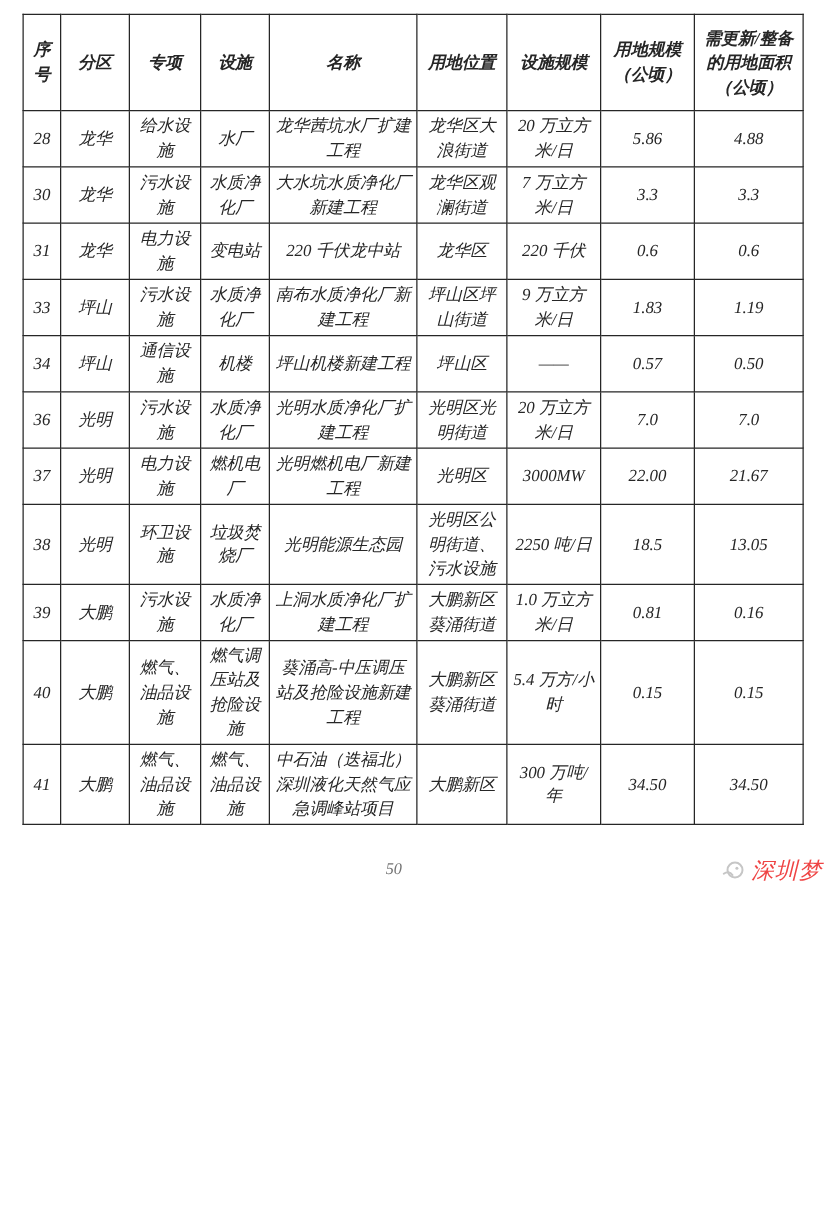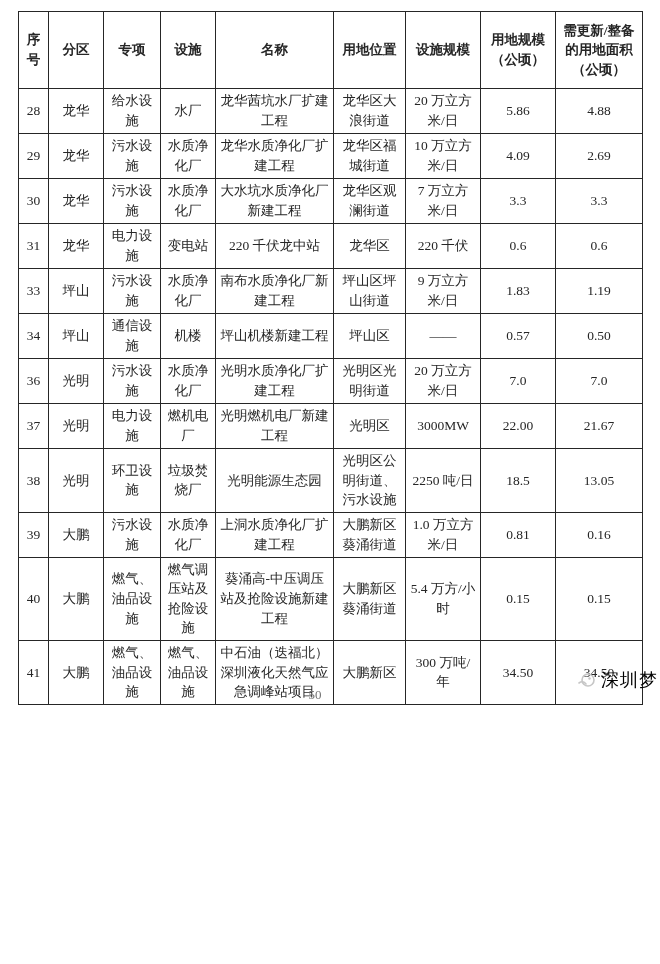--- a/index.html
+++ b/index.html
@@ -8,20 +8,21 @@
     background: #ffffff;
   }
   .doc-page {
     position: relative;
     width: 660px;
     height: 720px;
     background: #ffffff;
     font-family: "Liberation Serif", "DejaVu Serif", serif;
     color: #262626;
     overflow: hidden;
+    font-style: italic;
   }
   table.facility-table {
     position: absolute;
     left: 18px;
     top: 11px;
     width: 624px;
     border-collapse: collapse;
     table-layout: fixed;
     border: 1.5px solid #262626;
   }
@@ -48,25 +49,25 @@
     left: 0;
     right: 30px;
     bottom: 17px;
     text-align: center;
     font-size: 13px;
     color: #737373;
   }
   .watermark {
     position: absolute;
     right: 2px;
-    bottom: 28px;
+    bottom: 12px;
     display: flex;
     align-items: center;
     gap: 4px;
-    color: #000000;
+    color: #ef4444;
     font-size: 18px;
     letter-spacing: 1px;
     user-select: none;
   }
   .watermark svg {
     display: block;
   }
 </style>
 </head>
 <body>
@@ -104,31 +105,20 @@
           <td>龙华</td>
           <td>给水设施</td>
           <td>水厂</td>
           <td>龙华茜坑水厂扩建工程</td>
           <td>龙华区大浪街道</td>
           <td>20 万立方米/日</td>
           <td>5.86</td>
           <td>4.88</td>
         </tr>
         <tr>
-          <td>29</td>
-          <td>龙华</td>
-          <td>污水设施</td>
-          <td>水质净化厂</td>
-          <td>龙华水质净化厂扩建工程</td>
-          <td>龙华区福城街道</td>
-          <td>10 万立方米/日</td>
-          <td>4.09</td>
-          <td>2.69</td>
-        </tr>
-        <tr>
           <td>30</td>
           <td>龙华</td>
           <td>污水设施</td>
           <td>水质净化厂</td>
           <td>大水坑水质净化厂新建工程</td>
           <td>龙华区观澜街道</td>
           <td>7 万立方米/日</td>
           <td>3.3</td>
           <td>3.3</td>
         </tr>

